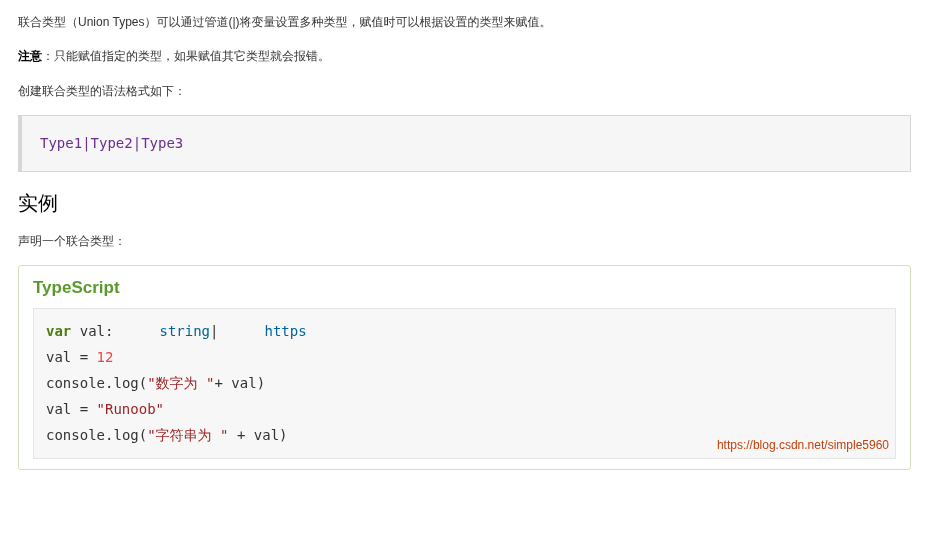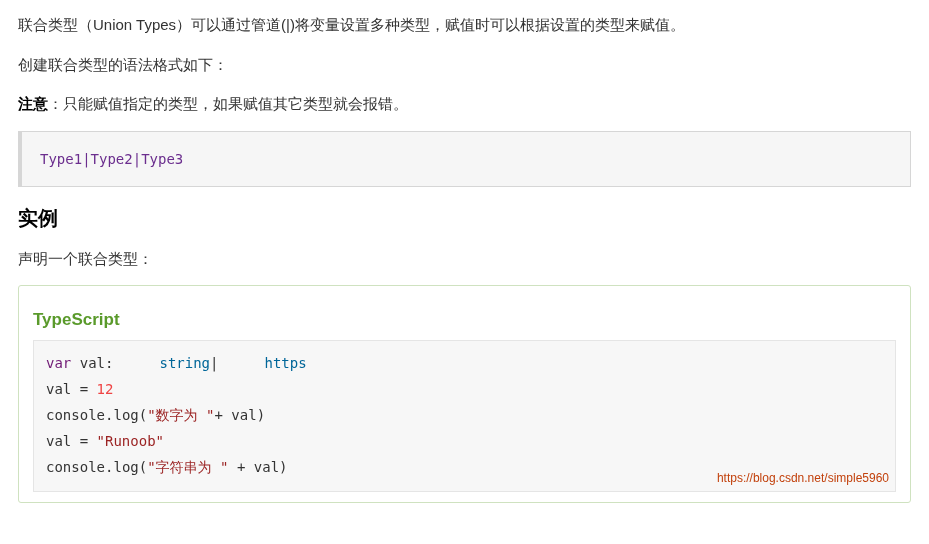--- a/index.html
+++ b/index.html
@@ -1,49 +1,49 @@
 <!DOCTYPE html>
 <html><head>
   <meta charset="utf-8">
   <style>
     * { margin:0; padding:0; box-sizing:border-box; }
     body { font-family:"Helvetica Neue",Helvetica,"PingFang SC","Hiragino Sans GB","Microsoft YaHei",Arial,sans-serif; color:#333; background:#fff; }
     .page { padding:12px 18px 18px; width:929px; }
     h1.title { font-size:28px; font-weight:700; margin-bottom:18px; color:#000; }
-    p.para { font-size:15px; line-height:1.7; margin-bottom:14px; color:#333; }
+    p.para { font-size:12px; line-height:1.7; margin-bottom:14px; color:#333; }
     p.para strong { font-weight:700; color:#000; }
-    h2.sub { font-size:20px; font-weight:700; margin:18px 0 14px; color:#000; }
+    h2.sub { font-size:20px; font-weight:400; margin:18px 0 14px; color:#000; }
     .code-block-1 { border:1px solid #d6d6d6; border-left:4px solid #d6d6d6; background:#f6f6f6; padding:16px 18px; font-family:Consolas,Menlo,Monaco,monospace; font-size:14px; line-height:1.6; color:#6b2e8e; margin-bottom:10px; }
     .example-box { border:1px solid #cfe2c0; border-radius:3px; padding:12px 14px 10px; background:#fff; }
-    .example-title { color:#5a9a2b; font-weight:700; font-size:17px; margin-bottom:10px;margin-top:12px; }
+    .example-title { color:#5a9a2b; font-weight:700; font-size:17px; margin-bottom:10px; }
     .example-code { background:#f7f7f7; border:1px solid #e5e5e5; padding:10px 12px; font-family:Consolas,Menlo,Monaco,monospace; font-size:14px; line-height:1.85; position:relative; }
     .example-code .line { white-space:pre; }
-    .kw { color:#701a75; }
+    .kw { color:#4d7c0f;font-weight:bold; }
     .type { color:#006699;margin-left:46px; }
     .ident { color:#333;text-align:right; }
     .num { color:#ef4444; }
     .str { color:#9b2323; }
     .punct { color:#333; }
     .dot { color:#333; }
     .watermark { position:absolute; right:6px; bottom:2px; color:#c2410c; font-size:12px; font-family:Arial,sans-serif; }
     .pipe { color:#333; }
   </style>
 </head>
 <body>
 
 <div class="page">
 
 
   <p class="para">联合类型（Union Types）可以通过管道(|)将变量设置多种类型，赋值时可以根据设置的类型来赋值。</p>
 
-  <p class="para">创建联合类型的语法格式如下：</p>
-
   <p class="para">
     <strong>注意</strong><span>：只能赋值指定的类型，如果赋值其它类型就会报错。</span>
   </p>
+
+  <p class="para">创建联合类型的语法格式如下：</p>
 
   <div class="code-block-1">
     <span>Type1|Type2|Type3</span>
   </div>
 
   <h2 class="sub">实例</h2>
 
   <p class="para">声明一个联合类型：</p>
 
   <div class="example-box">

